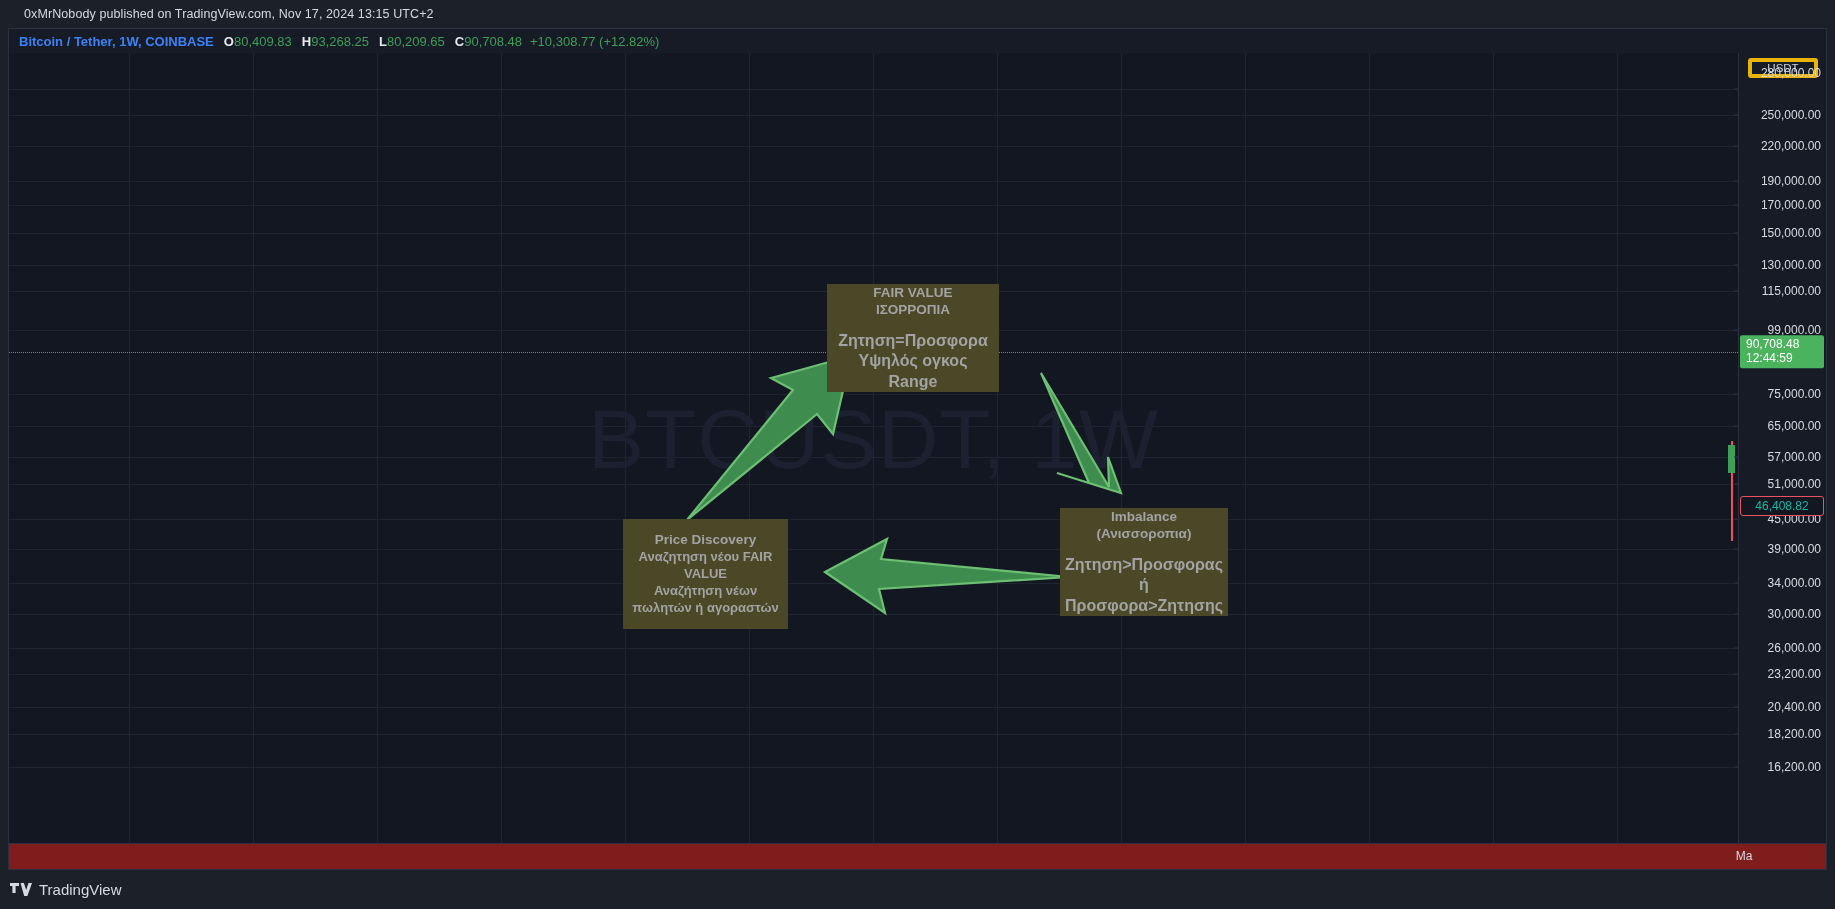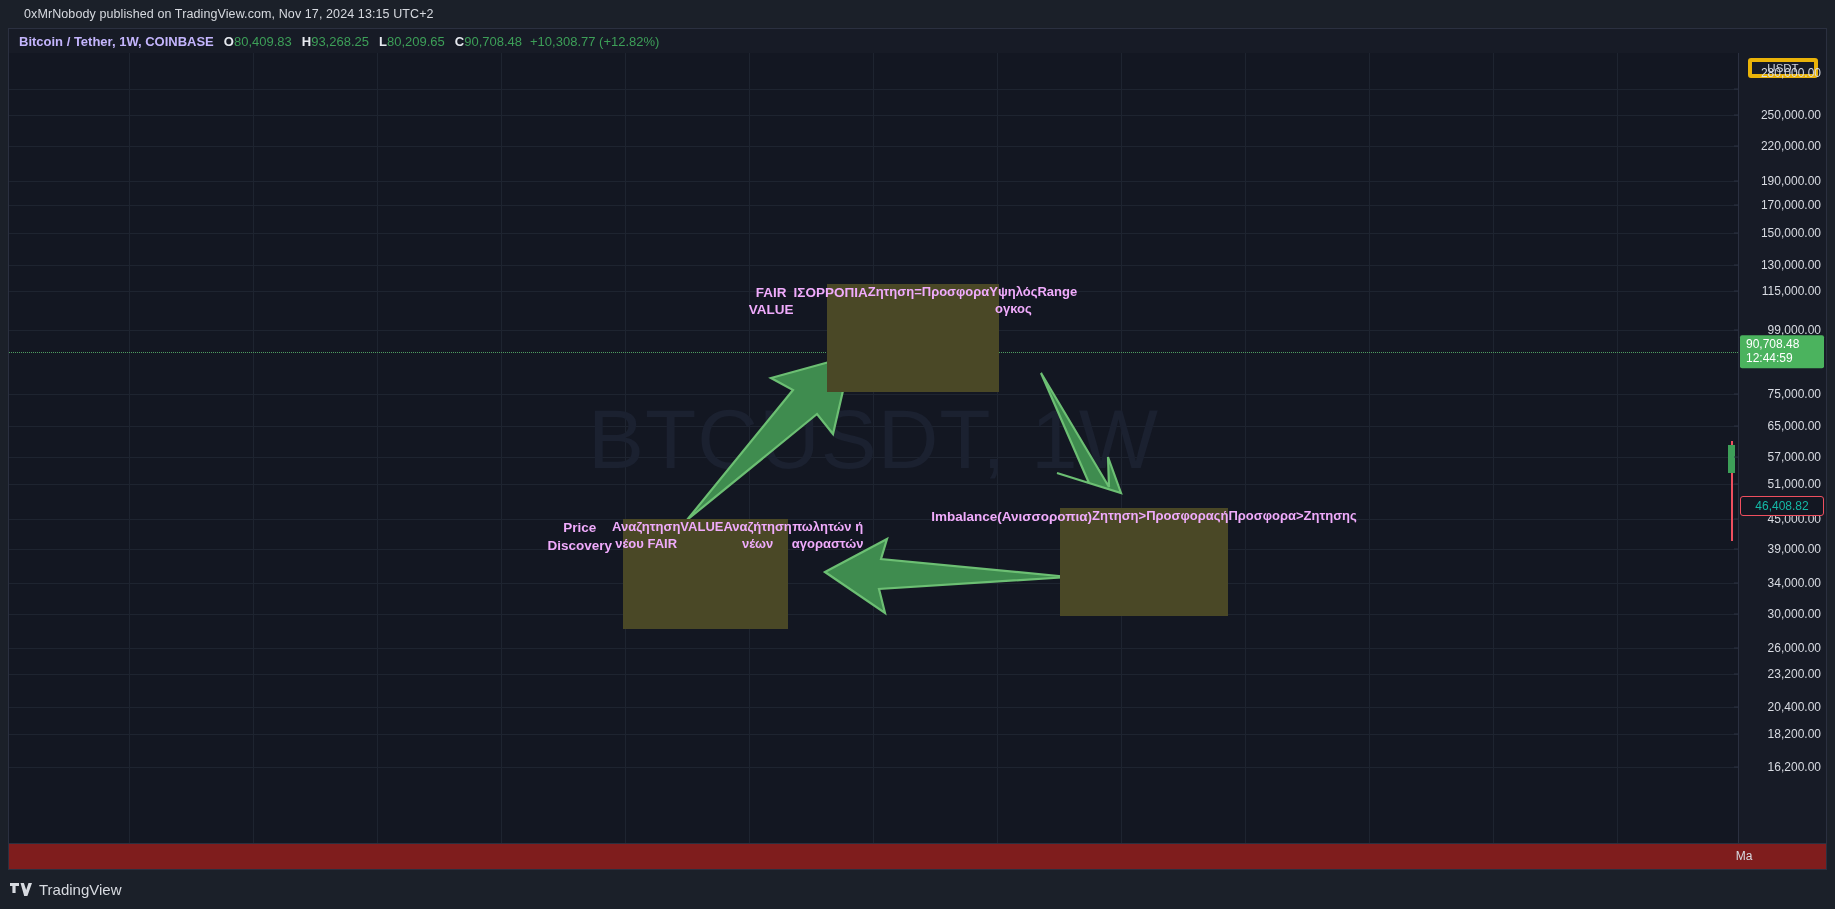--- a/index.html
+++ b/index.html
@@ -35,21 +35,21 @@
   
   #legend {
     position: absolute; left: 0; top: 0;
     height: 24px; width: 100%;
     display: flex; align-items: center;
     padding-left: 10px;
     background: #171b26;
     z-index: 14;
     white-space: nowrap;
   }
-  #legend .sym { font-size: 13px; font-weight: bold; color: #c4b5fd; }
+  #legend .sym { font-size: 13px; font-weight: bold; color: #3b82f6; }
   #legend .ohlc { font-size: 13px; font-weight: bold; color: #e6e9ef; margin-left: 10px; }
   #legend .ohlc .k { color: #e6e9ef; }
   #legend .ohlc .v { color: #3d9f58; font-weight: normal; }
   #legend .chg { font-size: 13px; color: #3d9f58; margin-left: 8px; }
 
   
   #pane {
     position: absolute;
     left: 0; top: 24px;
     right: 88px; bottom: 26px;
@@ -93,29 +93,29 @@
     position: absolute; width: 2px; background: #ef4f5f; z-index: 4;
   }
   #candle-body {
     position: absolute; width: 7px; background: #3d9f58; z-index: 5;
   }
 
   
   .anno {
     position: absolute; z-index: 8;
     background: #4a4826;
-    color: #f0abfc;
+    color: #a3a3a3;
     font-weight: bold;
     text-align: center;
-    display: flex; flex-direction: row; justify-content: center;
+    display: flex; flex-direction: column; justify-content: center;
     line-height: 1.28;
   }
   .anno .ttl { font-size: 13.5px; }
   .anno .gap { height: 14px; }
-  .anno .bdy { font-size: 13px; }
+  .anno .bdy { font-size: 16px; }
 
   #anno-fairvalue { left: 818px; top: 231px; width: 172px; height: 108px; }
   #anno-imbalance { left: 1051px; top: 455px; width: 168px; height: 108px; }
   #anno-pricediscovery {
     left: 614px; top: 466px; width: 165px; height: 110px;
     line-height: 1.3;
   }
   #anno-pricediscovery .bdy { font-size: 13px; }
 
   

